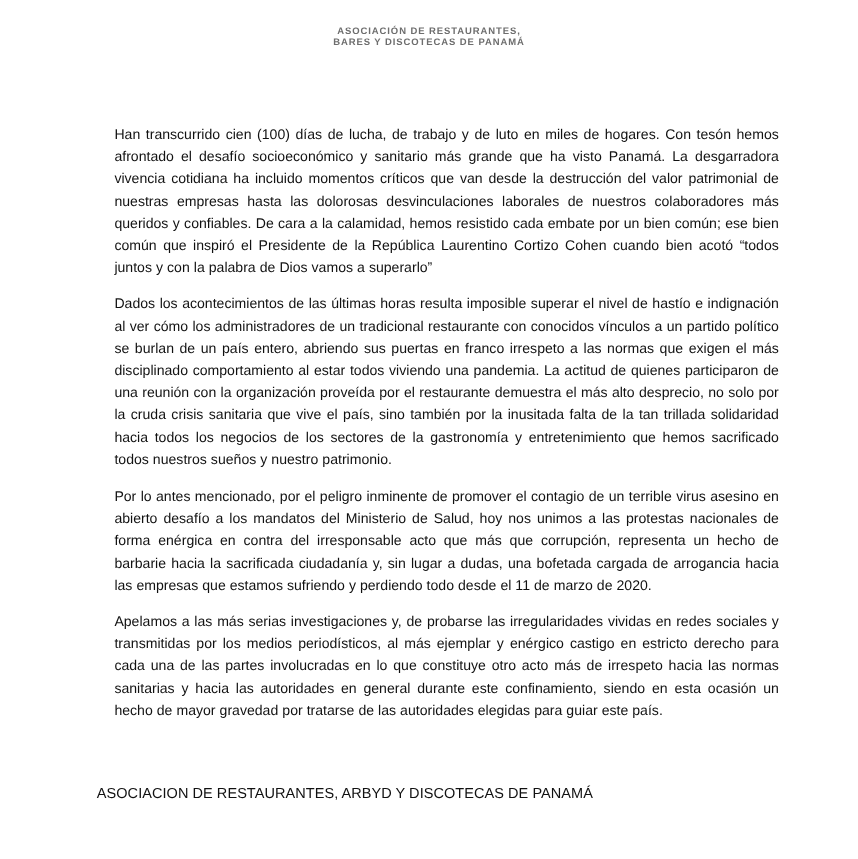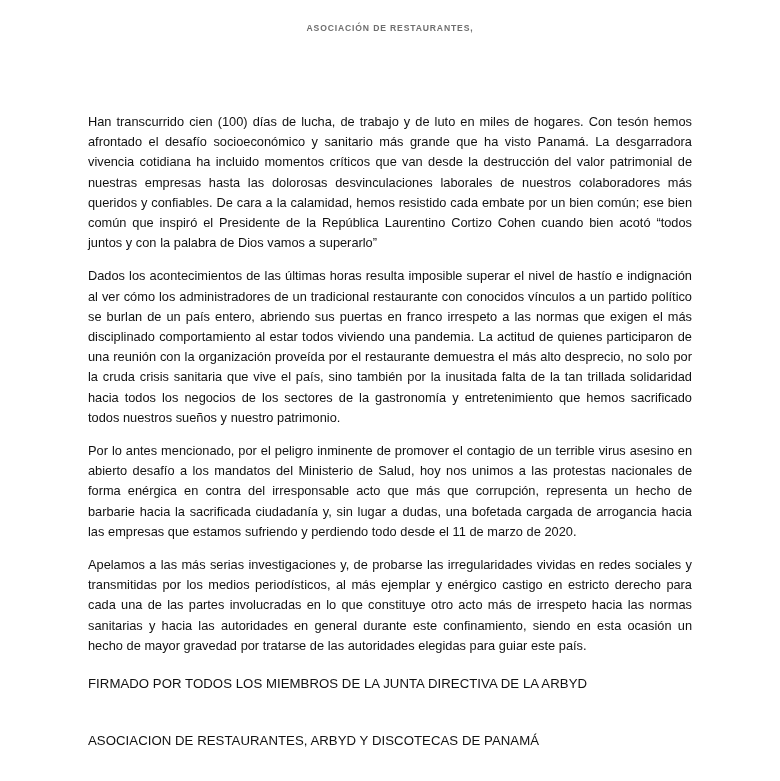--- a/index.html
+++ b/index.html
@@ -56,21 +56,21 @@
     letter-spacing: 0.85px;
     color: #6e6e6e;
     line-height: 1.22;
     white-space: nowrap;
   }
 
   
   .body-copy {
     position: absolute;
     top: 112px;
-    left: 88px;
+    left: 104px;
     width: 604px;
   }
   .para {
     margin: 0 0 13px 0;
     font-family: "Liberation Sans", sans-serif;
     font-size: 12.8px;
     line-height: 20.2px;
     text-align: justify;
     text-justify: inter-word;
     color: #111111;
@@ -99,27 +99,27 @@
     margin-top: 37px;
   }
 </style>
 </head>
 <body>
 
 <div class="page">
 
   <div class="logo-block">
     <span class="logo-subtitle">ASOCIACIÓN DE RESTAURANTES,</span>
+    <span class="logo-subtitle" style="margin-top:0;">BARES Y DISCOTECAS DE PANAMÁ</span>
   </div>
 
   <div class="body-copy">
     <p class="para">Han transcurrido cien (100) días de lucha, de trabajo y de luto en miles de hogares.  Con tesón hemos afrontado el desafío socioeconómico y sanitario más grande que ha visto Panamá.  La desgarradora vivencia cotidiana ha incluido momentos críticos que van desde la destrucción del valor patrimonial de nuestras empresas hasta las dolorosas desvinculaciones laborales de nuestros colaboradores más queridos y confiables. De cara a la calamidad, hemos resistido cada embate por un bien común;  ese bien común que inspiró el Presidente de la República Laurentino Cortizo Cohen cuando bien acotó  “todos juntos y con la palabra de Dios vamos a superarlo”</p>
     <p class="para">Dados los acontecimientos de las últimas horas resulta imposible superar el nivel de hastío e indignación al ver cómo los administradores de un tradicional restaurante con conocidos vínculos a un partido político se burlan de un país entero, abriendo sus puertas en franco irrespeto a las normas que exigen el más disciplinado comportamiento al estar todos viviendo una pandemia.  La actitud de quienes participaron de una reunión con la organización proveída por el restaurante  demuestra el más alto desprecio, no solo por la cruda crisis sanitaria que vive el país, sino también por la inusitada falta de la tan trillada solidaridad hacia todos los negocios de los sectores de la gastronomía y entretenimiento  que hemos sacrificado todos nuestros sueños y nuestro patrimonio.</p>
     <p class="para">Por lo antes mencionado, por el peligro inminente de promover el contagio de un terrible virus asesino en abierto desafío a los mandatos del Ministerio de Salud, hoy nos unimos a las protestas nacionales de forma enérgica en contra del irresponsable acto que más que corrupción, representa un hecho de barbarie hacia la sacrificada ciudadanía y, sin lugar a dudas, una bofetada cargada de arrogancia hacia las empresas que estamos sufriendo y perdiendo todo desde el 11 de marzo de 2020.</p>
     <p class="para">Apelamos a las más serias investigaciones y, de probarse las irregularidades vividas en redes sociales y transmitidas por los medios periodísticos,  al más ejemplar y enérgico castigo en estricto derecho para cada una de las partes involucradas en lo que constituye otro acto más de irrespeto hacia las normas sanitarias y hacia las autoridades en general durante este confinamiento, siendo en esta ocasión un hecho de mayor gravedad por tratarse de las autoridades elegidas para guiar este país.</p>
   </div>
 
   <div class="signature-block">
-    <div class="sign-line">FIRMADO POR TODOS LOS MIEMBROS DE LA JUNTA DIRECTIVA DE LA ARBYD</div>
     <div class="sign-line second">ASOCIACION DE RESTAURANTES, ARBYD Y DISCOTECAS DE PANAMÁ</div>
   </div>
 
 </div>
 
 </body></html>

